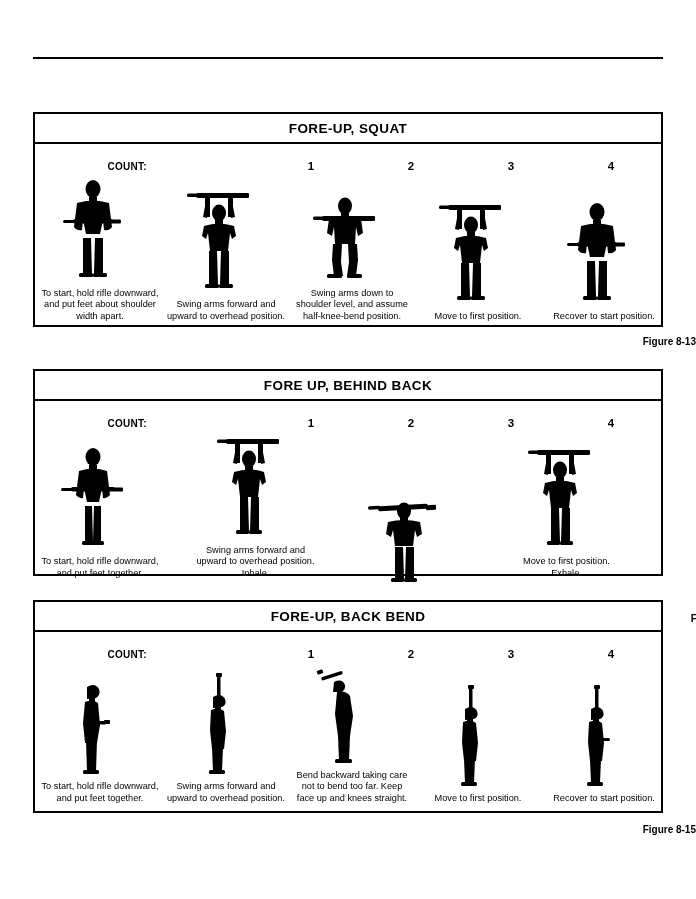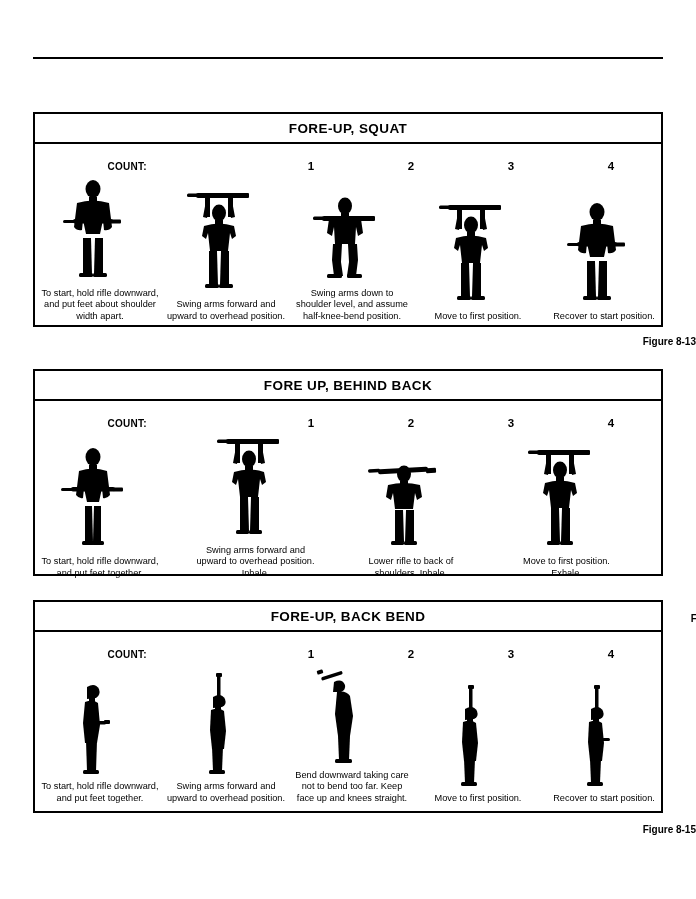--- a/index.html
+++ b/index.html
@@ -316,21 +316,20 @@
               <ellipse cx="56" cy="34" rx="7" ry="8.5"></ellipse>
               <rect x="52" y="41" width="8" height="4"></rect>
               <path d="M40 45 q16 -4 32 0 l2 12 -5 3 -2 -7 -2 16 h-18 l-2 -16 -2 7 -5 -3 z"></path>
               <path d="M47 70 h8 l1 32 h-9 z"></path>
               <path d="M58 70 h8 l0 32 h-9 z"></path>
               <rect x="43" y="101" width="13" height="4" rx="1.5"></rect>
               <rect x="56" y="101" width="13" height="4" rx="1.5"></rect>
             </g>
           </svg>
         </div>
-        <div class="caption">Lower rifle to back of shoulders. Inhale.</div>
       </div>
 
       <div class="panel">
         <div class="art">
           <svg width="112" height="110" viewBox="0 0 112 110" aria-hidden="true">
             <g fill="#000">
               <rect x="33" y="10" width="46" height="5" rx="2"></rect>
               <rect x="24" y="10.5" width="12" height="3.5" rx="1.5"></rect>
               <rect x="76" y="10" width="10" height="5" rx="1"></rect>
               <rect x="42" y="14" width="5" height="20"></rect>
@@ -407,21 +406,21 @@
             <g fill="#000">
               <rect x="32" y="14" width="22" height="3.5" rx="1.5" transform="rotate(-18 43 16)"></rect>
               <rect x="28" y="10" width="6" height="4" rx="1" transform="rotate(-18 31 12)"></rect>
               <path d="M45 22 q8 -4 11 3 q1 5 -4 7 l-8 0 z"></path>
               <path d="M48 32 q9 -2 13 4 l3 20 -3 20 h-12 l-3 -22 z"></path>
               <path d="M49 76 h12 l-1 24 h-10 z"></path>
               <rect x="46" y="99" width="17" height="4" rx="1.5"></rect>
             </g>
           </svg>
         </div>
-        <div class="caption">Bend downward taking care not to bend too far. Keep face up and knees straight.</div>
+        <div class="caption">Bend backward taking care not to bend too far. Keep face up and knees straight.</div>
       </div>
 
       <div class="panel">
         <div class="art">
           <svg width="112" height="104" viewBox="0 0 112 104" aria-hidden="true">
             <g fill="#000">
               <rect x="54" y="4" width="3.5" height="22" rx="1.5"></rect>
               <rect x="53" y="2" width="6" height="4" rx="1"></rect>
               <path d="M50 26 q8 -5 12 2 q2 6 -3 8 l-9 1 z"></path>
               <rect x="52" y="35" width="6" height="4"></rect>

